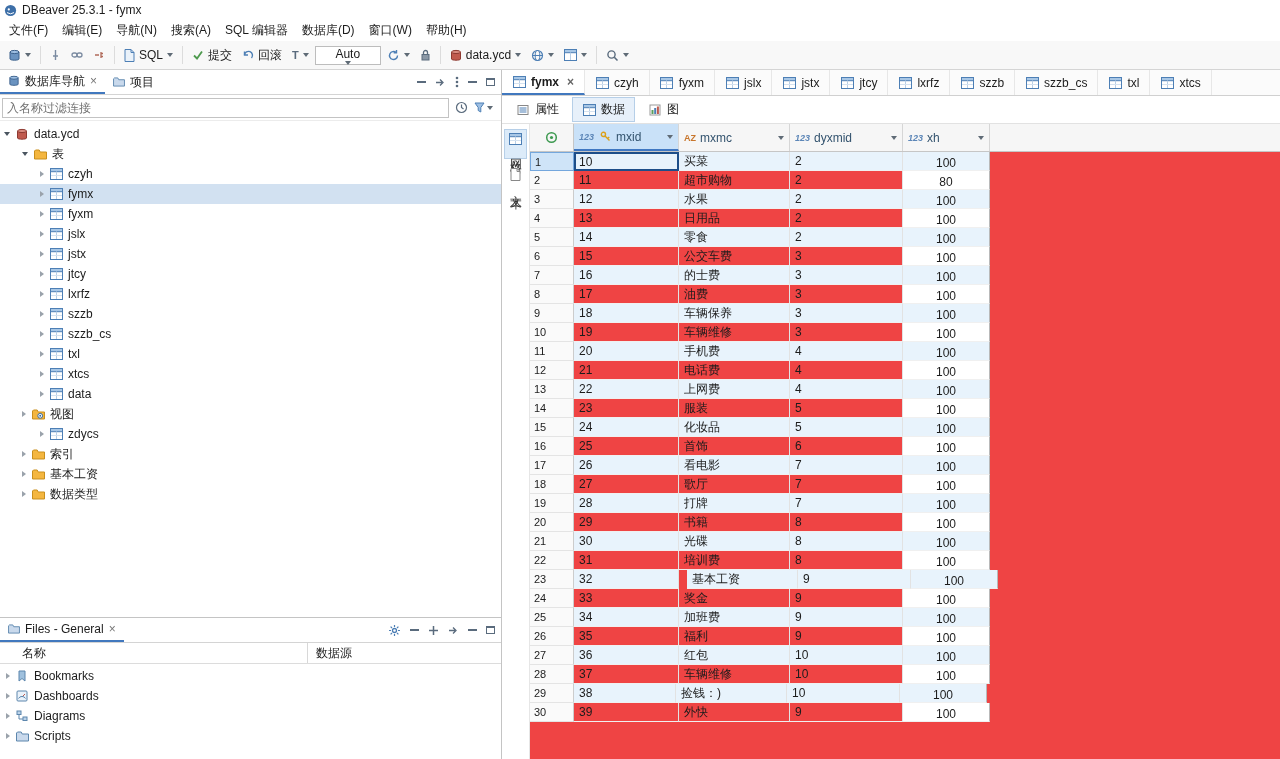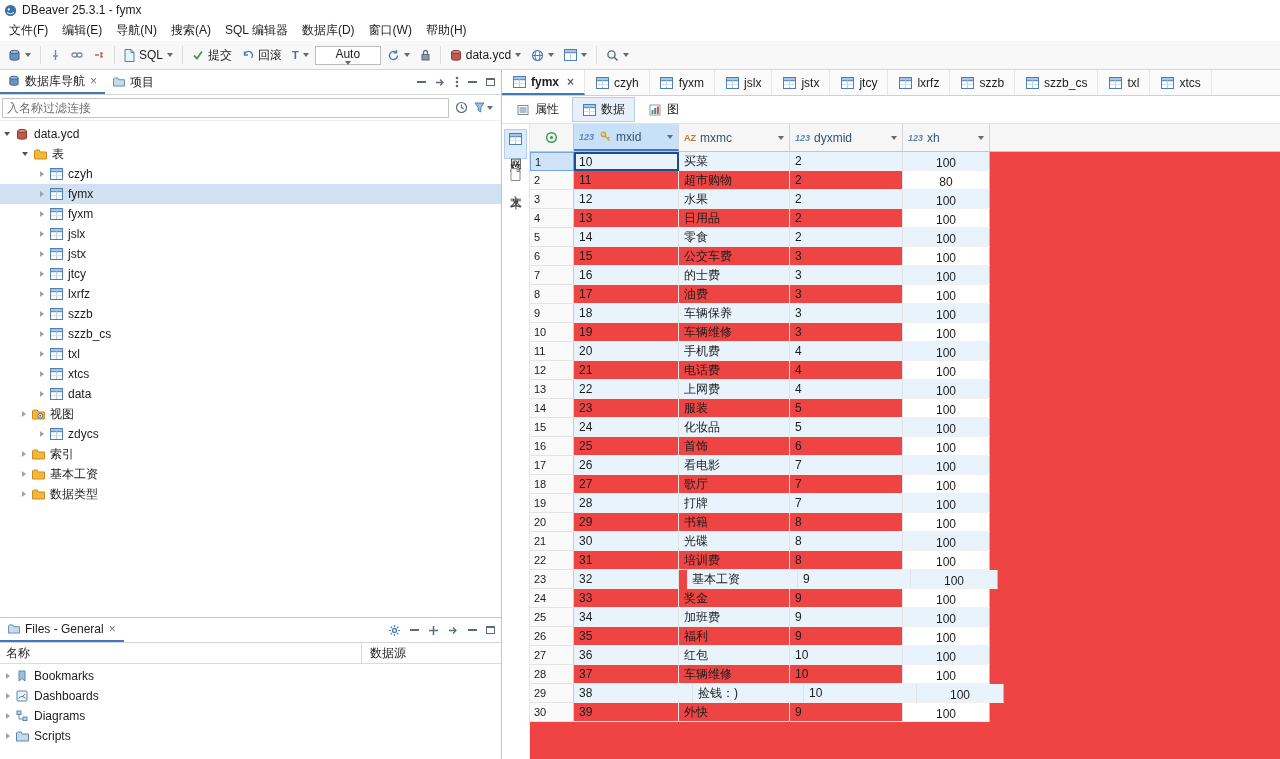--- a/index.html
+++ b/index.html
@@ -45,21 +45,21 @@
   .trow.selected { background:#d2e1f1; }
   .ticon { display:inline-flex; width:14px; justify-content:center; flex:none; }
   .tri-r { width:0; height:0; border-top:3.5px solid transparent; border-bottom:3.5px solid transparent;
     border-left:4.5px solid #9aa2ab; display:inline-block; flex:none; }
   .tri-d { width:0; height:0; border-left:3.5px solid transparent; border-right:3.5px solid transparent;
     border-top:4.5px solid #4a5560; display:inline-block; flex:none; }
 
   
   .files-panel { flex:1; display:flex; flex-direction:column; }
   .files-header { height:21px; display:flex; align-items:center; border-bottom:1px solid #dcdcdc; background:#fff; flex:none; }
-  .fh-name { width:362px; padding-left:6px; border-right:1px solid #d8d8d8; height:100%; display:flex; align-items:center; }
+  .fh-name { width:308px; padding-left:22px; border-right:1px solid #d8d8d8; height:100%; display:flex; align-items:center; }
   .fh-ds { padding-left:8px; }
   .files-list { flex:1; overflow:hidden; padding-top:2px; }
 
   
   .editor-tabs { height:26px; display:flex; border-bottom:1px solid #d0d0d0; background:#fbfbfb; overflow:hidden; flex:none; }
   .etab { display:flex; align-items:center; gap:5px; padding:0 10px; border-right:1px solid #e7e7e7; white-space:nowrap; }
   .etab.active { background:#fff; font-weight:bold; border-bottom:2px solid #4178be; }
   .etab .x { color:#666; margin-left:3px; }
 
   .subtabs { height:28px; display:flex; align-items:center; gap:3px; padding-left:4px;
@@ -1018,21 +1018,21 @@
             </div>
             <div class="grow">
               <div class="cnum">28</div>
               <div class="cell" style="width: 105px;">37</div>
               <div class="cell" style="width: 111px;">车辆维修</div>
               <div class="cell" style="width: 113px;">10</div>
               <div class="cell right endcol" style="width: 87px;">100</div>
             </div>
             <div class="grow odd">
               <div class="cnum">29</div>
-              <div class="cell" style="width: 119px;">38</div>
+              <div class="cell" style="width: 102px;">38</div>
               <div class="cell" style="width: 111px;">捡钱：)</div>
               <div class="cell" style="width: 113px;">10</div>
               <div class="cell right endcol" style="width: 87px;">100</div>
             </div>
             <div class="grow">
               <div class="cnum">30</div>
               <div class="cell" style="width: 105px;">39</div>
               <div class="cell" style="width: 111px;">外快</div>
               <div class="cell" style="width: 113px;">9</div>
               <div class="cell right endcol" style="width: 87px;">100</div>

